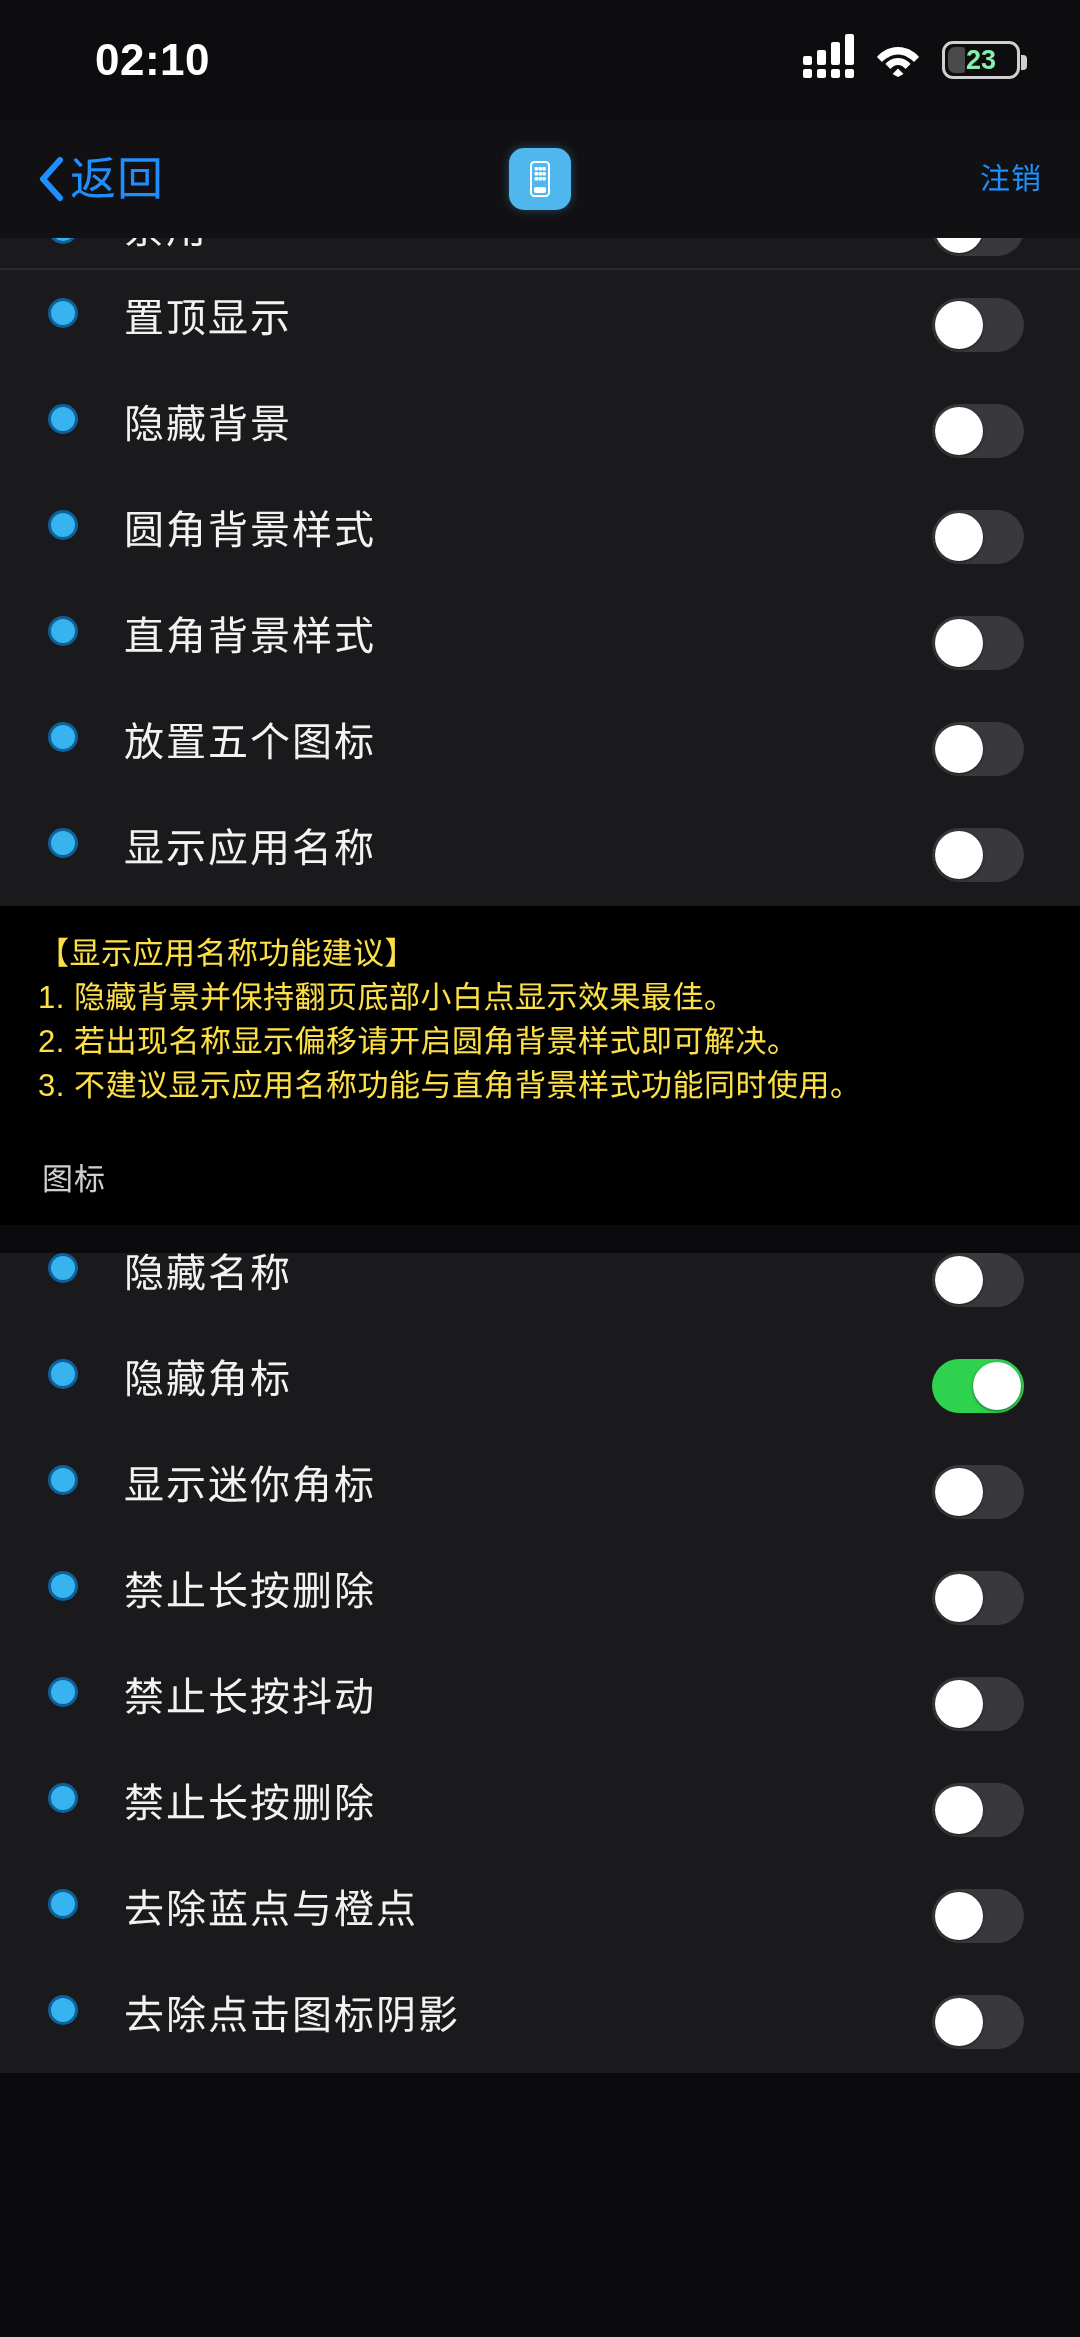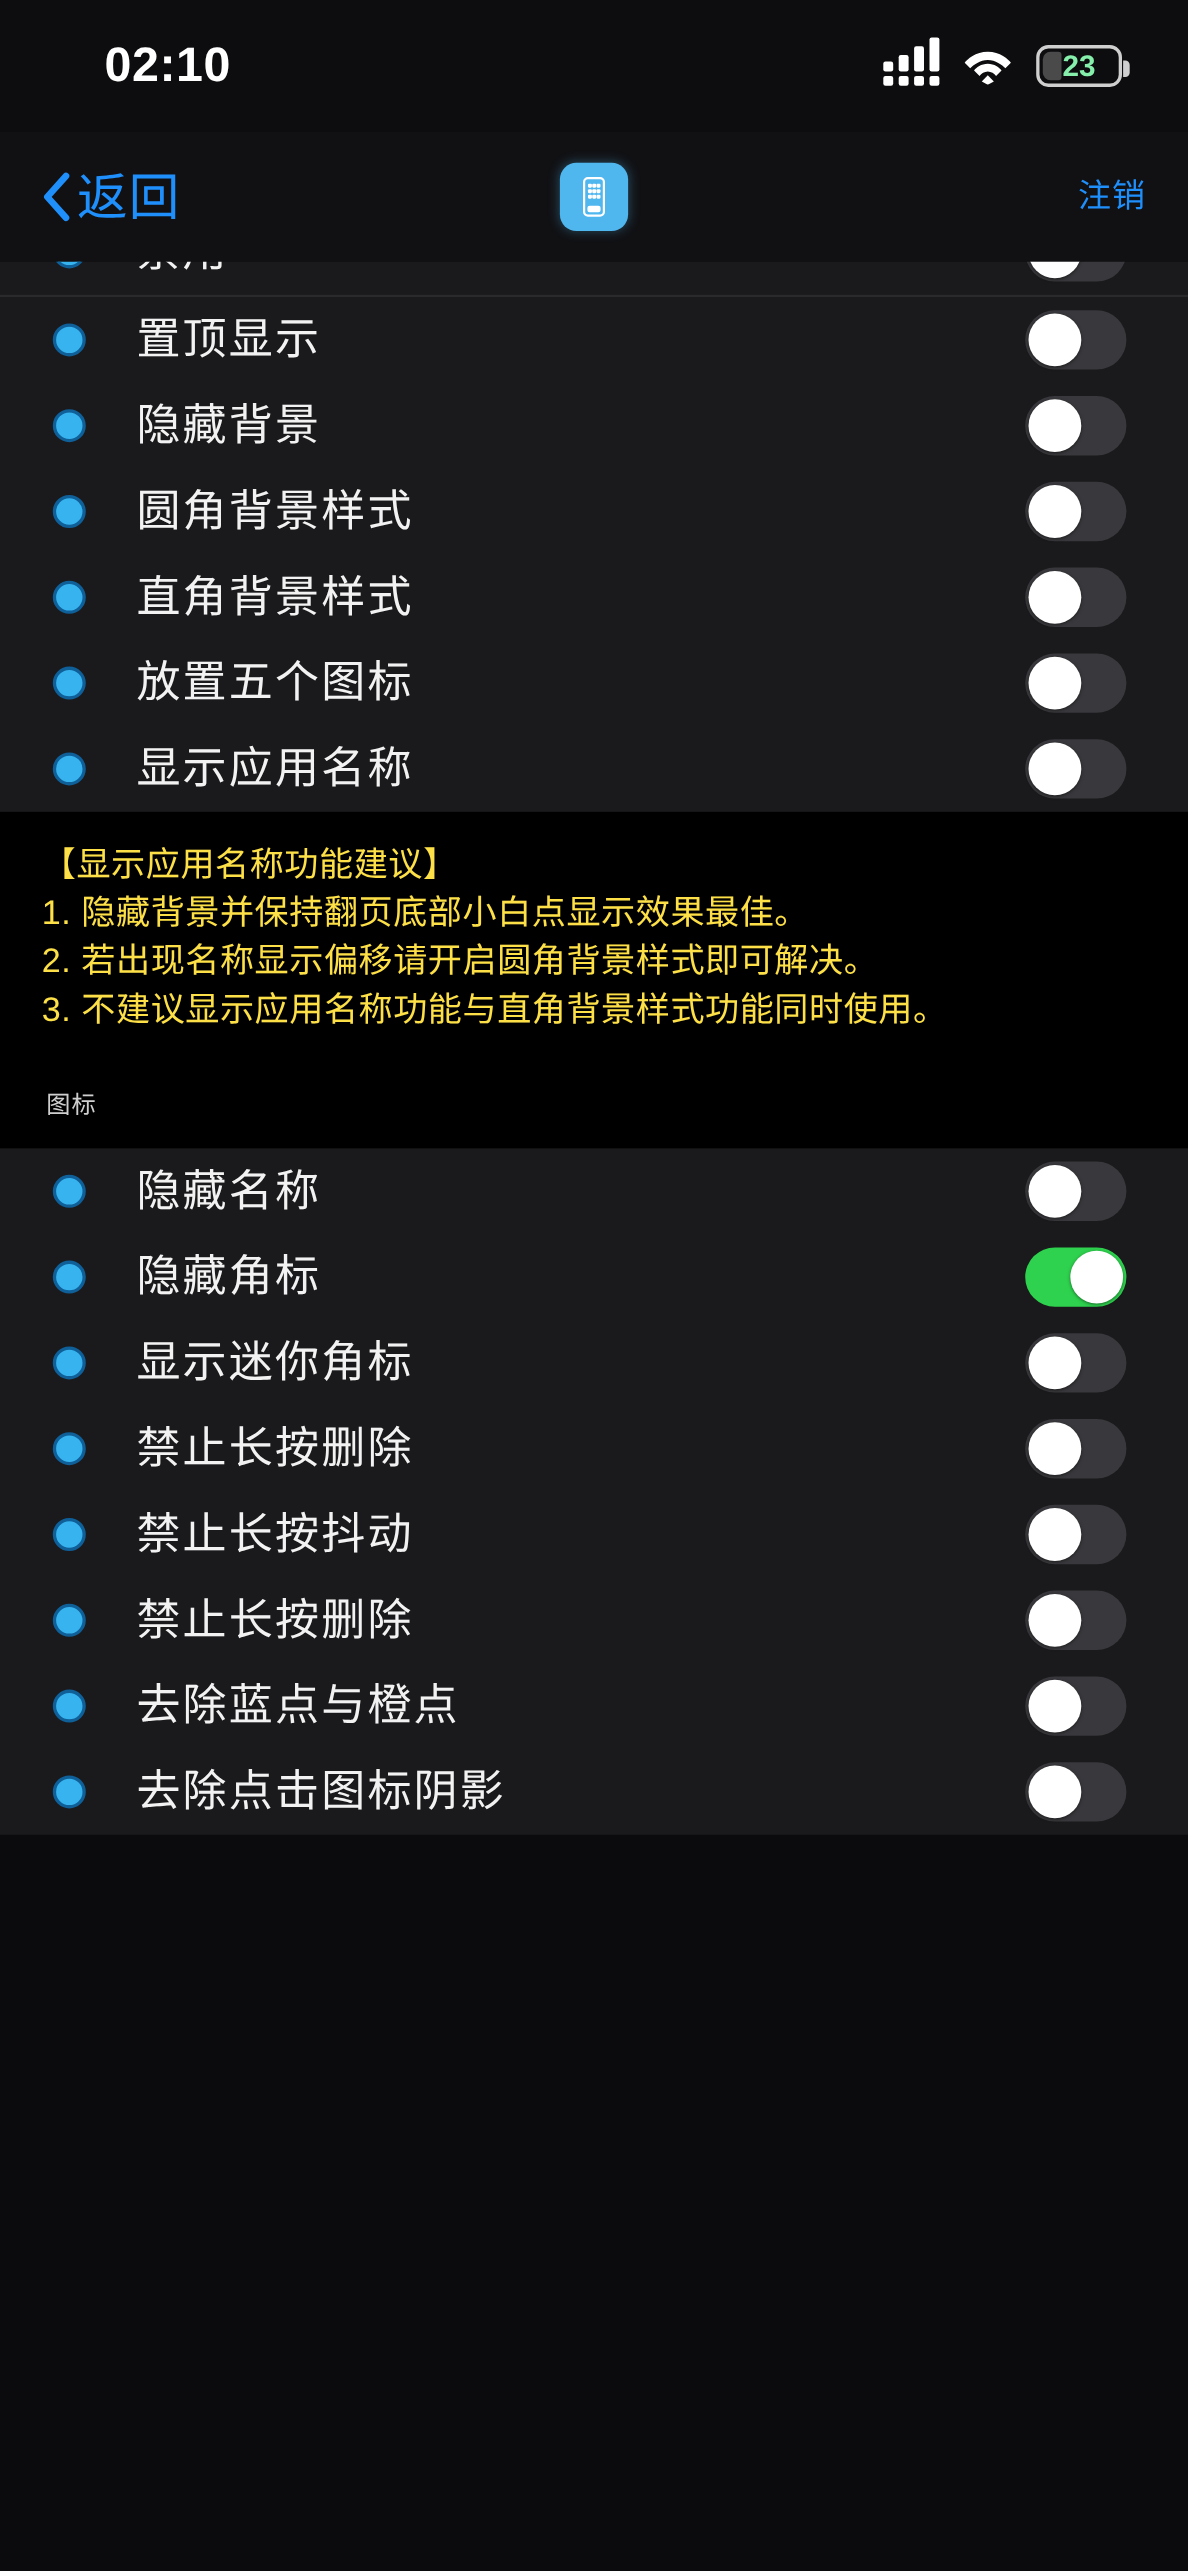--- a/index.html
+++ b/index.html
@@ -68,22 +68,23 @@
     width:62px; height:62px; border-radius:15px; background:#4fb6ee;
     display:flex; align-items:center; justify-content:center;
     box-shadow:0 0 10px rgba(79,182,238,.35);
   }
   .nav-logout{ color:#1f8ffb; font-size:30px; line-height:1; letter-spacing:1px; cursor:pointer; }
 
   
   .group{ background:#1a1a1c; }
   .row{
     position:relative; height:78px;
-    display:flex; align-items:center;
+    display:flex; align-items:flex-start;
     padding:0 56px 0 48px;
+    margin-top:28px;
   }
   .bullet{
     width:30px; height:30px; border-radius:50%;
     background:#37b4ef;
     border:3px solid #0f5f99;
     box-shadow:0 0 0 2px rgba(55,180,239,.25) inset;
     flex:0 0 auto;
   }
   .row-label{
     color:#f2f2f2; font-size:40px; letter-spacing:2px;
@@ -122,21 +123,21 @@
   .footer p{
     color:#fde047; font-size:31px; line-height:1.42; letter-spacing:0.5px;
     white-space:nowrap;
   }
 
   
   .section-hd{
     background:#000; padding:16px 0 26px 42px;
   }
   .section-hd span{
-    color:#cfcfcf; font-size:22px; letter-spacing:1px;
+    color:#cfcfcf; font-size:31px; letter-spacing:1px;
   }
 </style>
 </head>
 <body>
 
 <div class="screen">
 
   <div class="statusbar">
     <div class="sb-time">02:10</div>
     <div class="sb-right">

